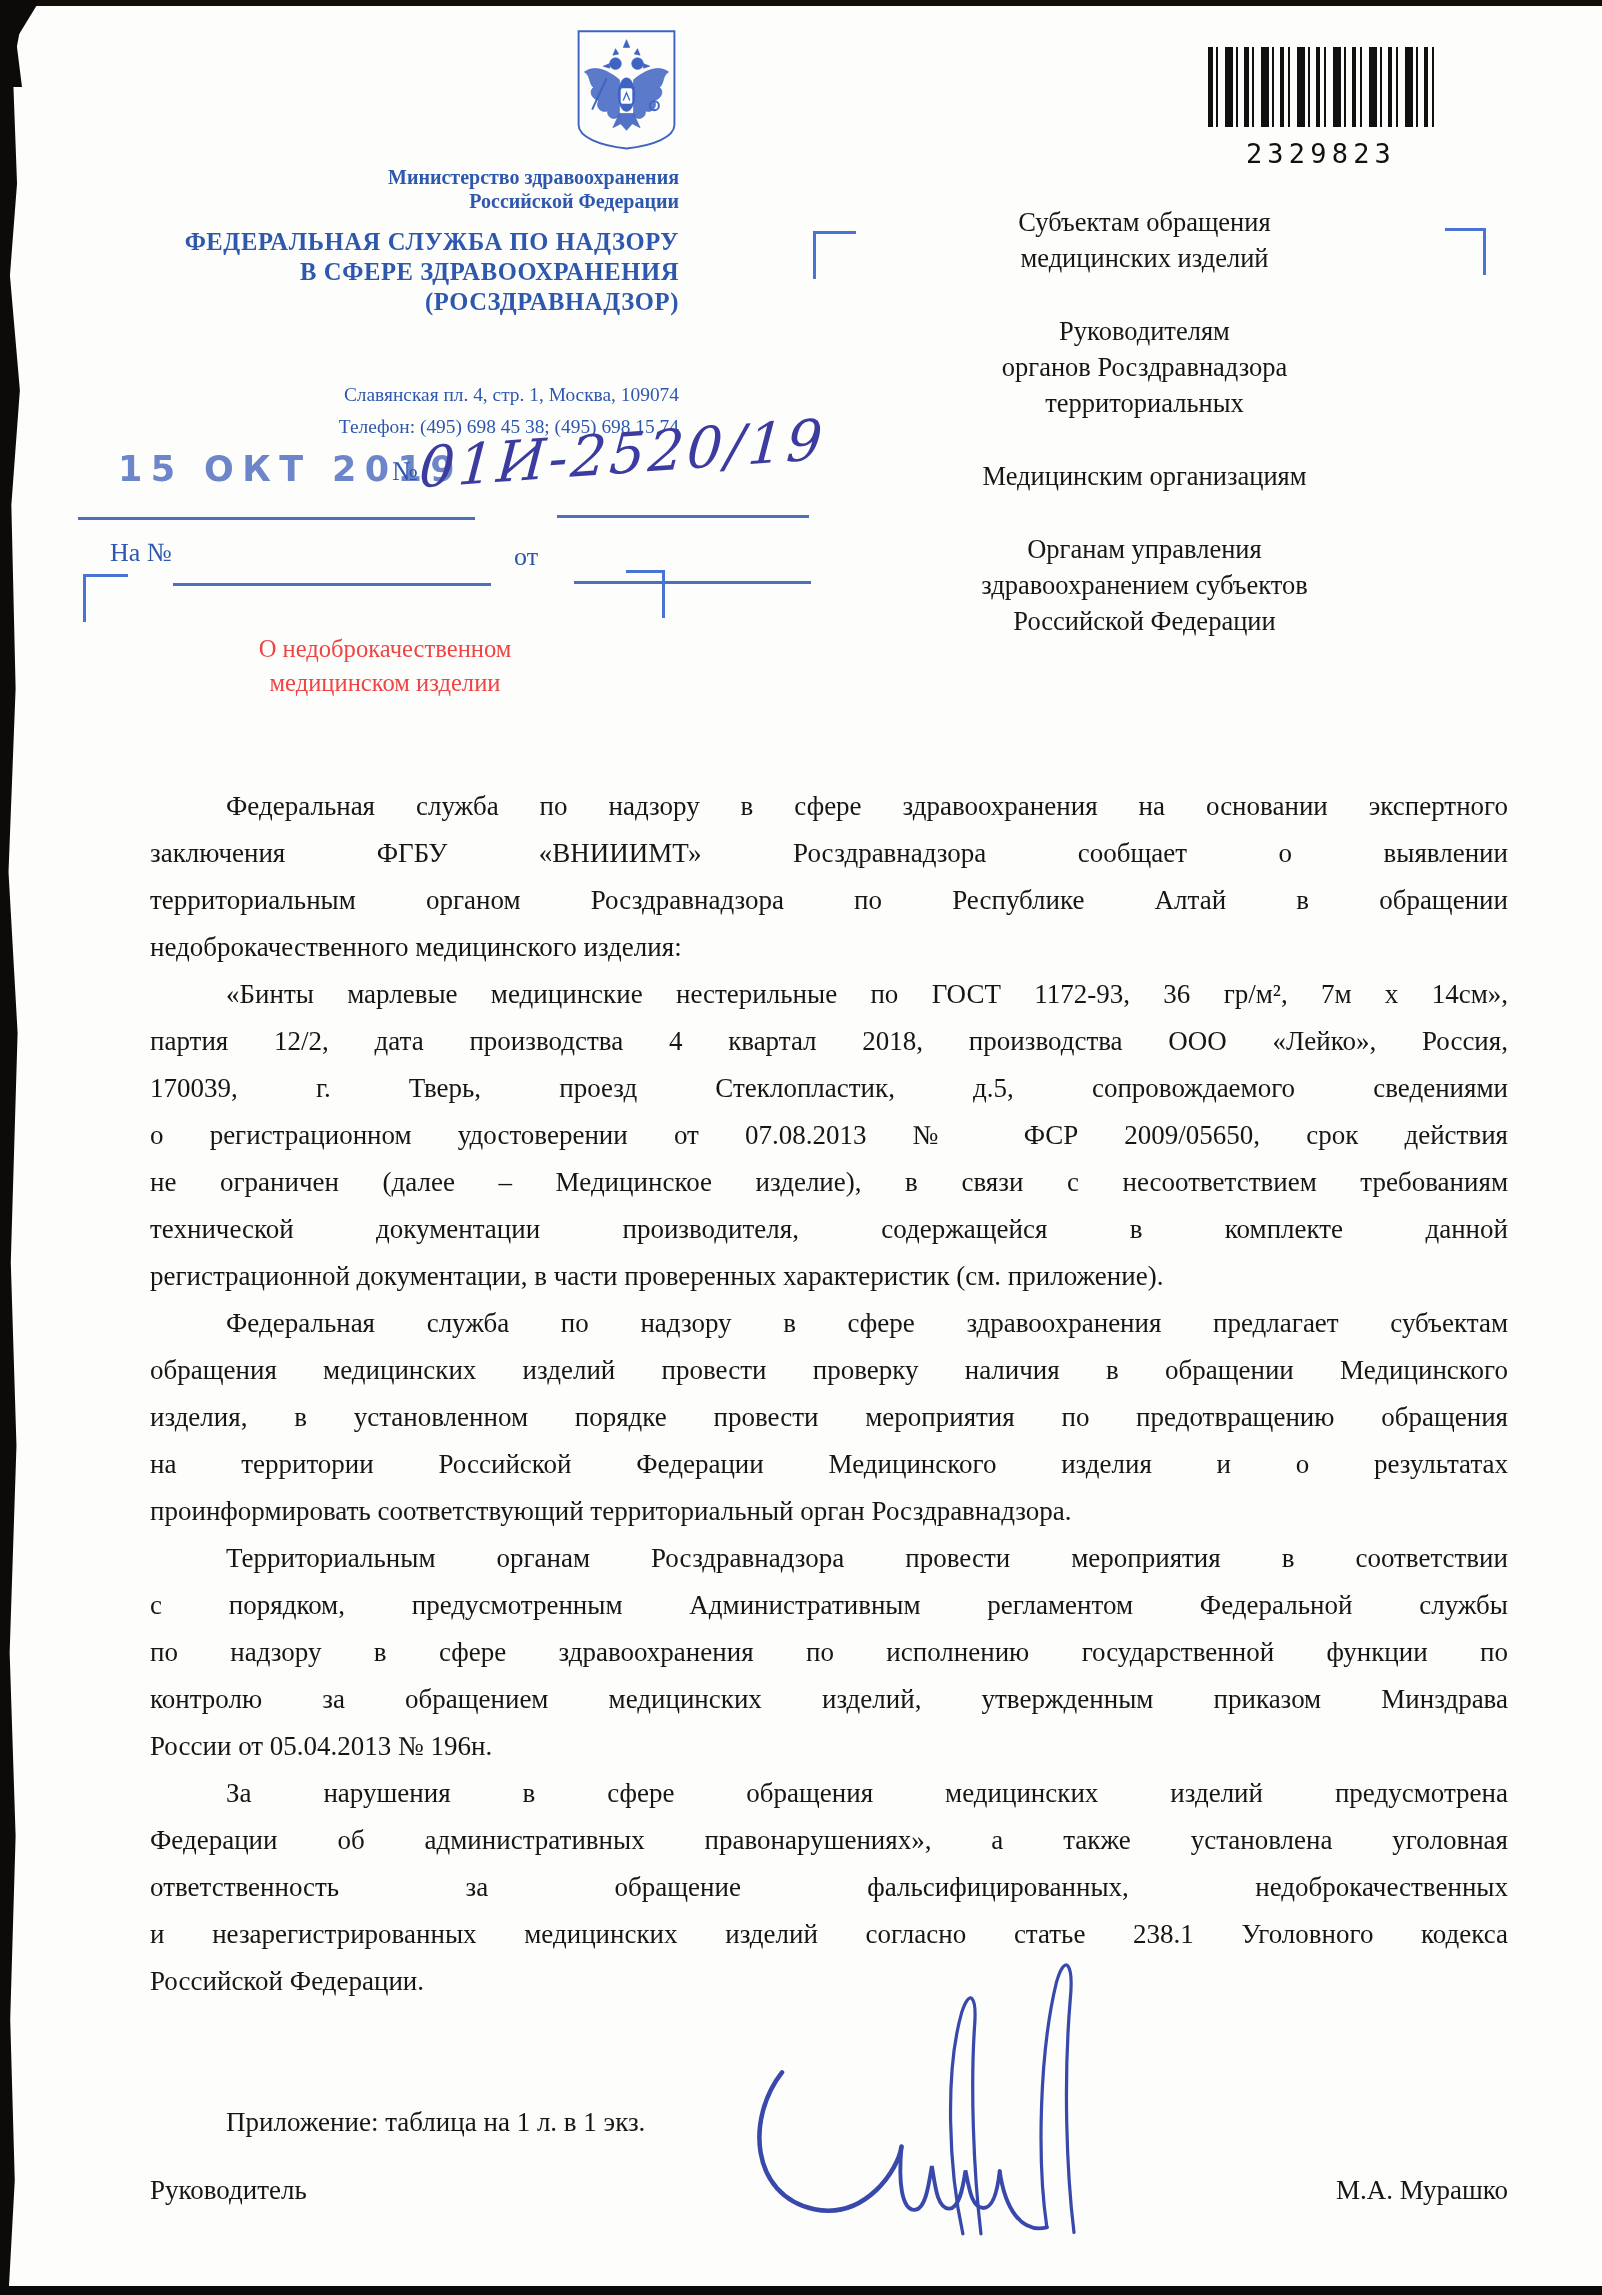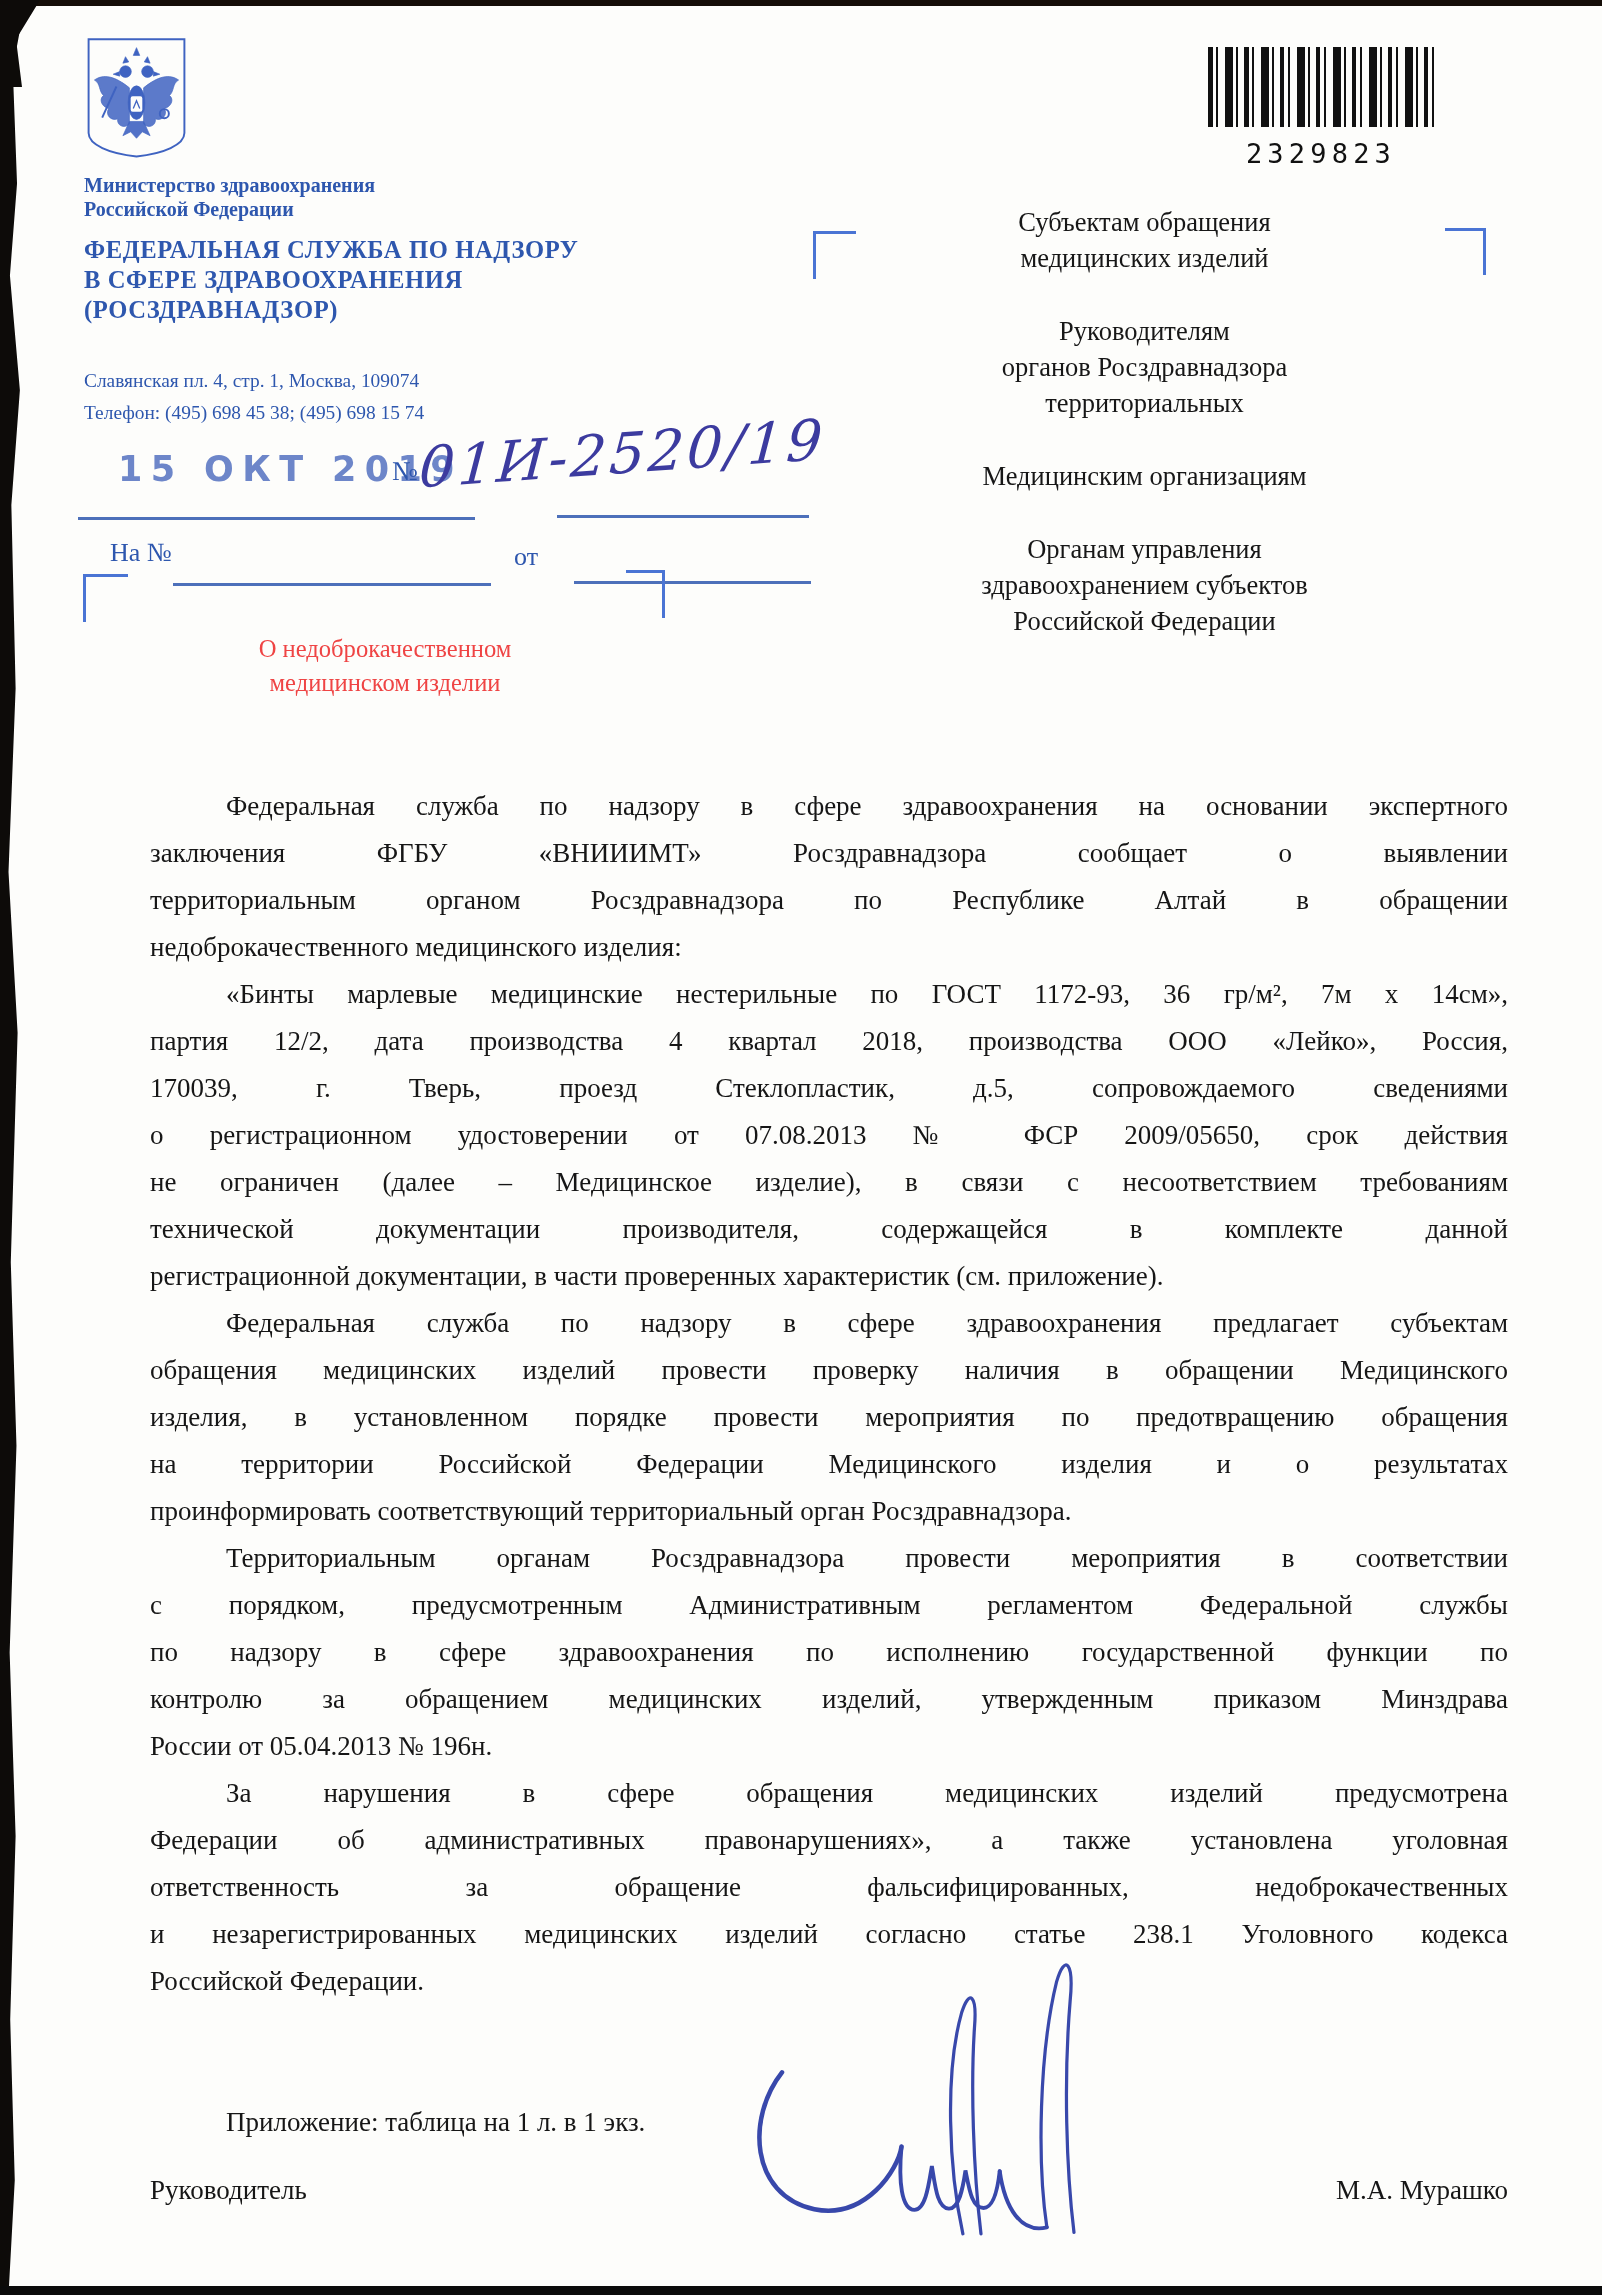--- a/index.html
+++ b/index.html
@@ -6,25 +6,25 @@
   #page{position:relative;width:1603px;height:2295px;background:#fdfdfb;overflow:hidden;
         font-family:"Liberation Serif",serif;color:var(--body-ink,#161616);}
   
   .scan-top{position:absolute;left:0;top:0;width:100%;height:5.8px;background:#150e08;}
   .scan-bottom{position:absolute;left:0;top:2286px;width:100%;height:9px;background:#0b0b0b;}
   .scan-left{position:absolute;left:0;top:0;width:28.4px;height:2295px;background:#0d0b09;
     clip-path:polygon(0 0,90% 0,45% 3%,60% 8%,35% 12%,70% 17%,40% 22%,55% 30%,30% 38%,62% 45%,38% 55%,58% 63%,34% 72%,55% 80%,36% 88%,52% 95%,30% 100%,0 100%);}
   .scan-corner{position:absolute;left:0;top:0;width:40px;height:87px;background:#0d0b09;
     clip-path:polygon(0 0,100% 0,40% 45%,55% 100%,0 100%);}
   
-  .lh{position:absolute;left:84px;top:36px;width:595px;text-align:left;color:var(--letterhead-blue,#2e57ae);}
+  .lh{position:absolute;left:84px;top:28px;width:595px;text-align:right;color:var(--letterhead-blue,#2e57ae);}
   .emblem{display:inline-block;}
   .lh-ministry{margin-top:11.6px;font-size:20px;font-weight:bold;line-height:24px;}
   .lh-service{margin-top:14.2px;font-size:24.6px;font-weight:bold;line-height:30px;letter-spacing:0.6px;}
-  .lh-contact{margin-top:40px;font-size:19.4px;line-height:32px;}
+  .lh-contact{margin-top:62px;font-size:19.4px;line-height:32px;}
   
   .stamp-date{position:absolute;left:118px;top:449px;font-family:"DejaVu Sans",sans-serif;
     font-weight:bold;font-size:35px;letter-spacing:8.4px;color:var(--stamp-blue,#6d86c9);}
   .no-sign{position:absolute;left:392px;top:456px;font-size:27px;color:var(--letterhead-blue,#2e57ae);}
   .hand-number{position:absolute;left:419px;top:421px;font-family:"DejaVu Serif",serif;font-style:italic;
     font-size:56px;letter-spacing:3.2px;color:var(--ink-blue,#3c3b9f);transform:rotate(-4deg) skewX(-8deg);white-space:nowrap;}
   .u-line{position:absolute;height:2.6px;background:var(--letterhead-blue,#2e57ae);opacity:.85;}
   .u-a{left:78px;top:517px;width:397px;}
   .u-b{left:557px;top:515px;width:252px;}
   .u-c{left:173px;top:583px;width:318px;}

